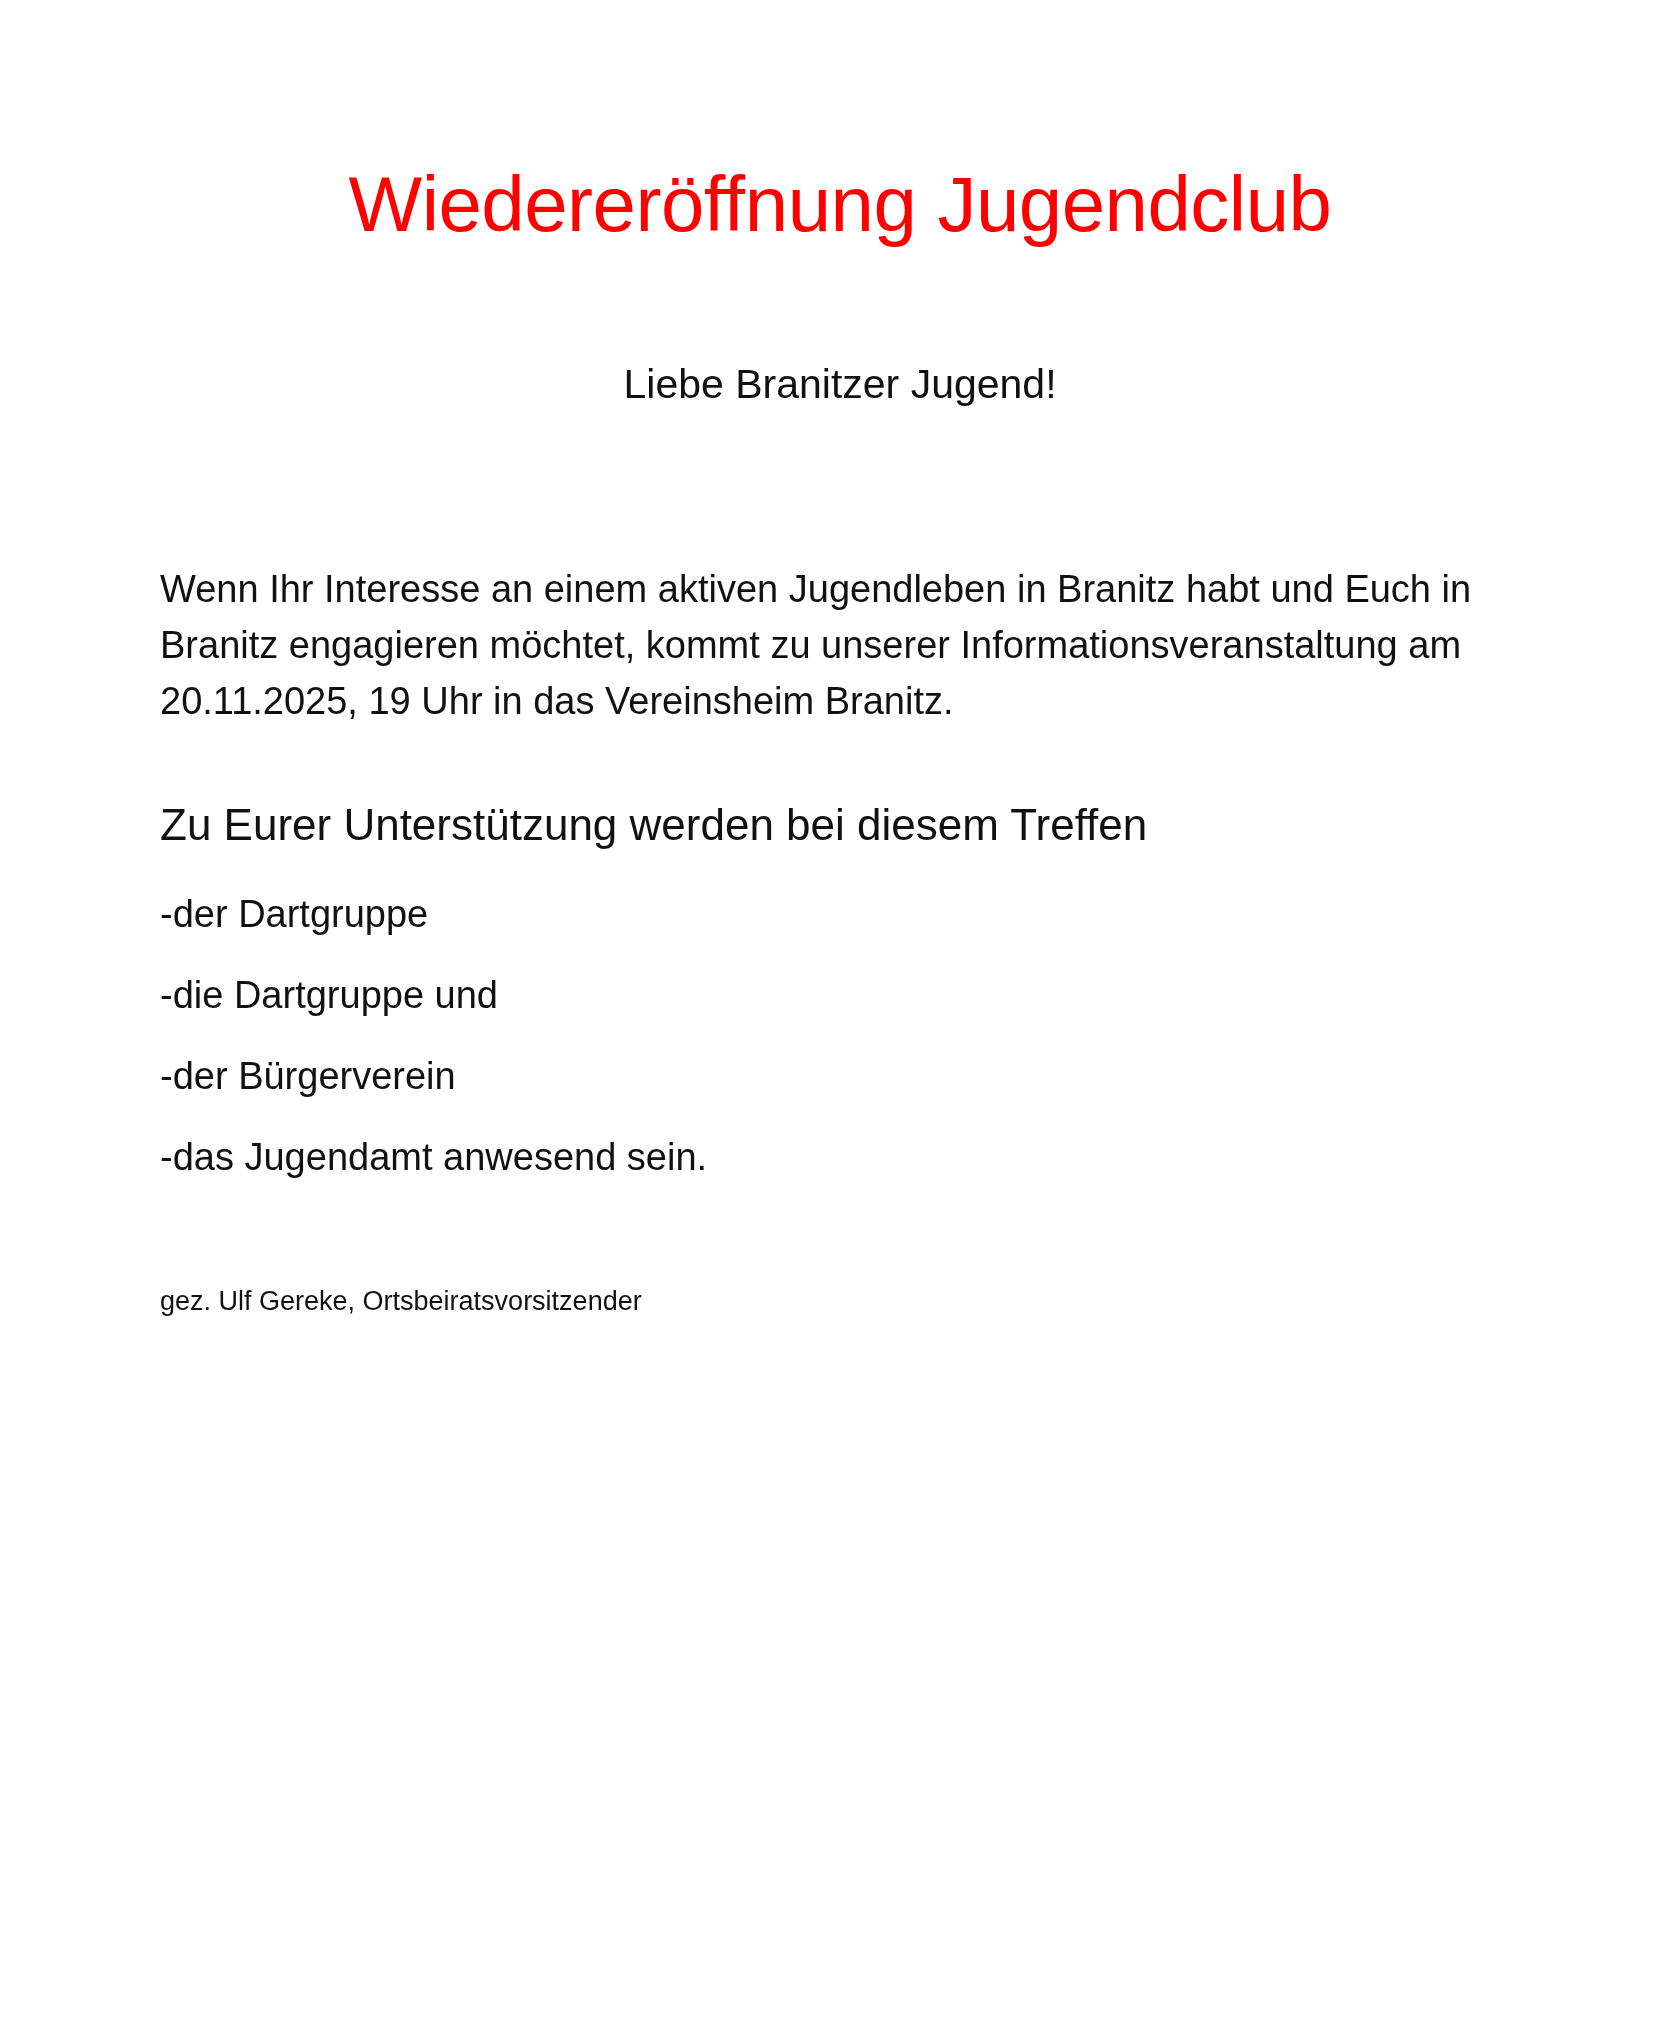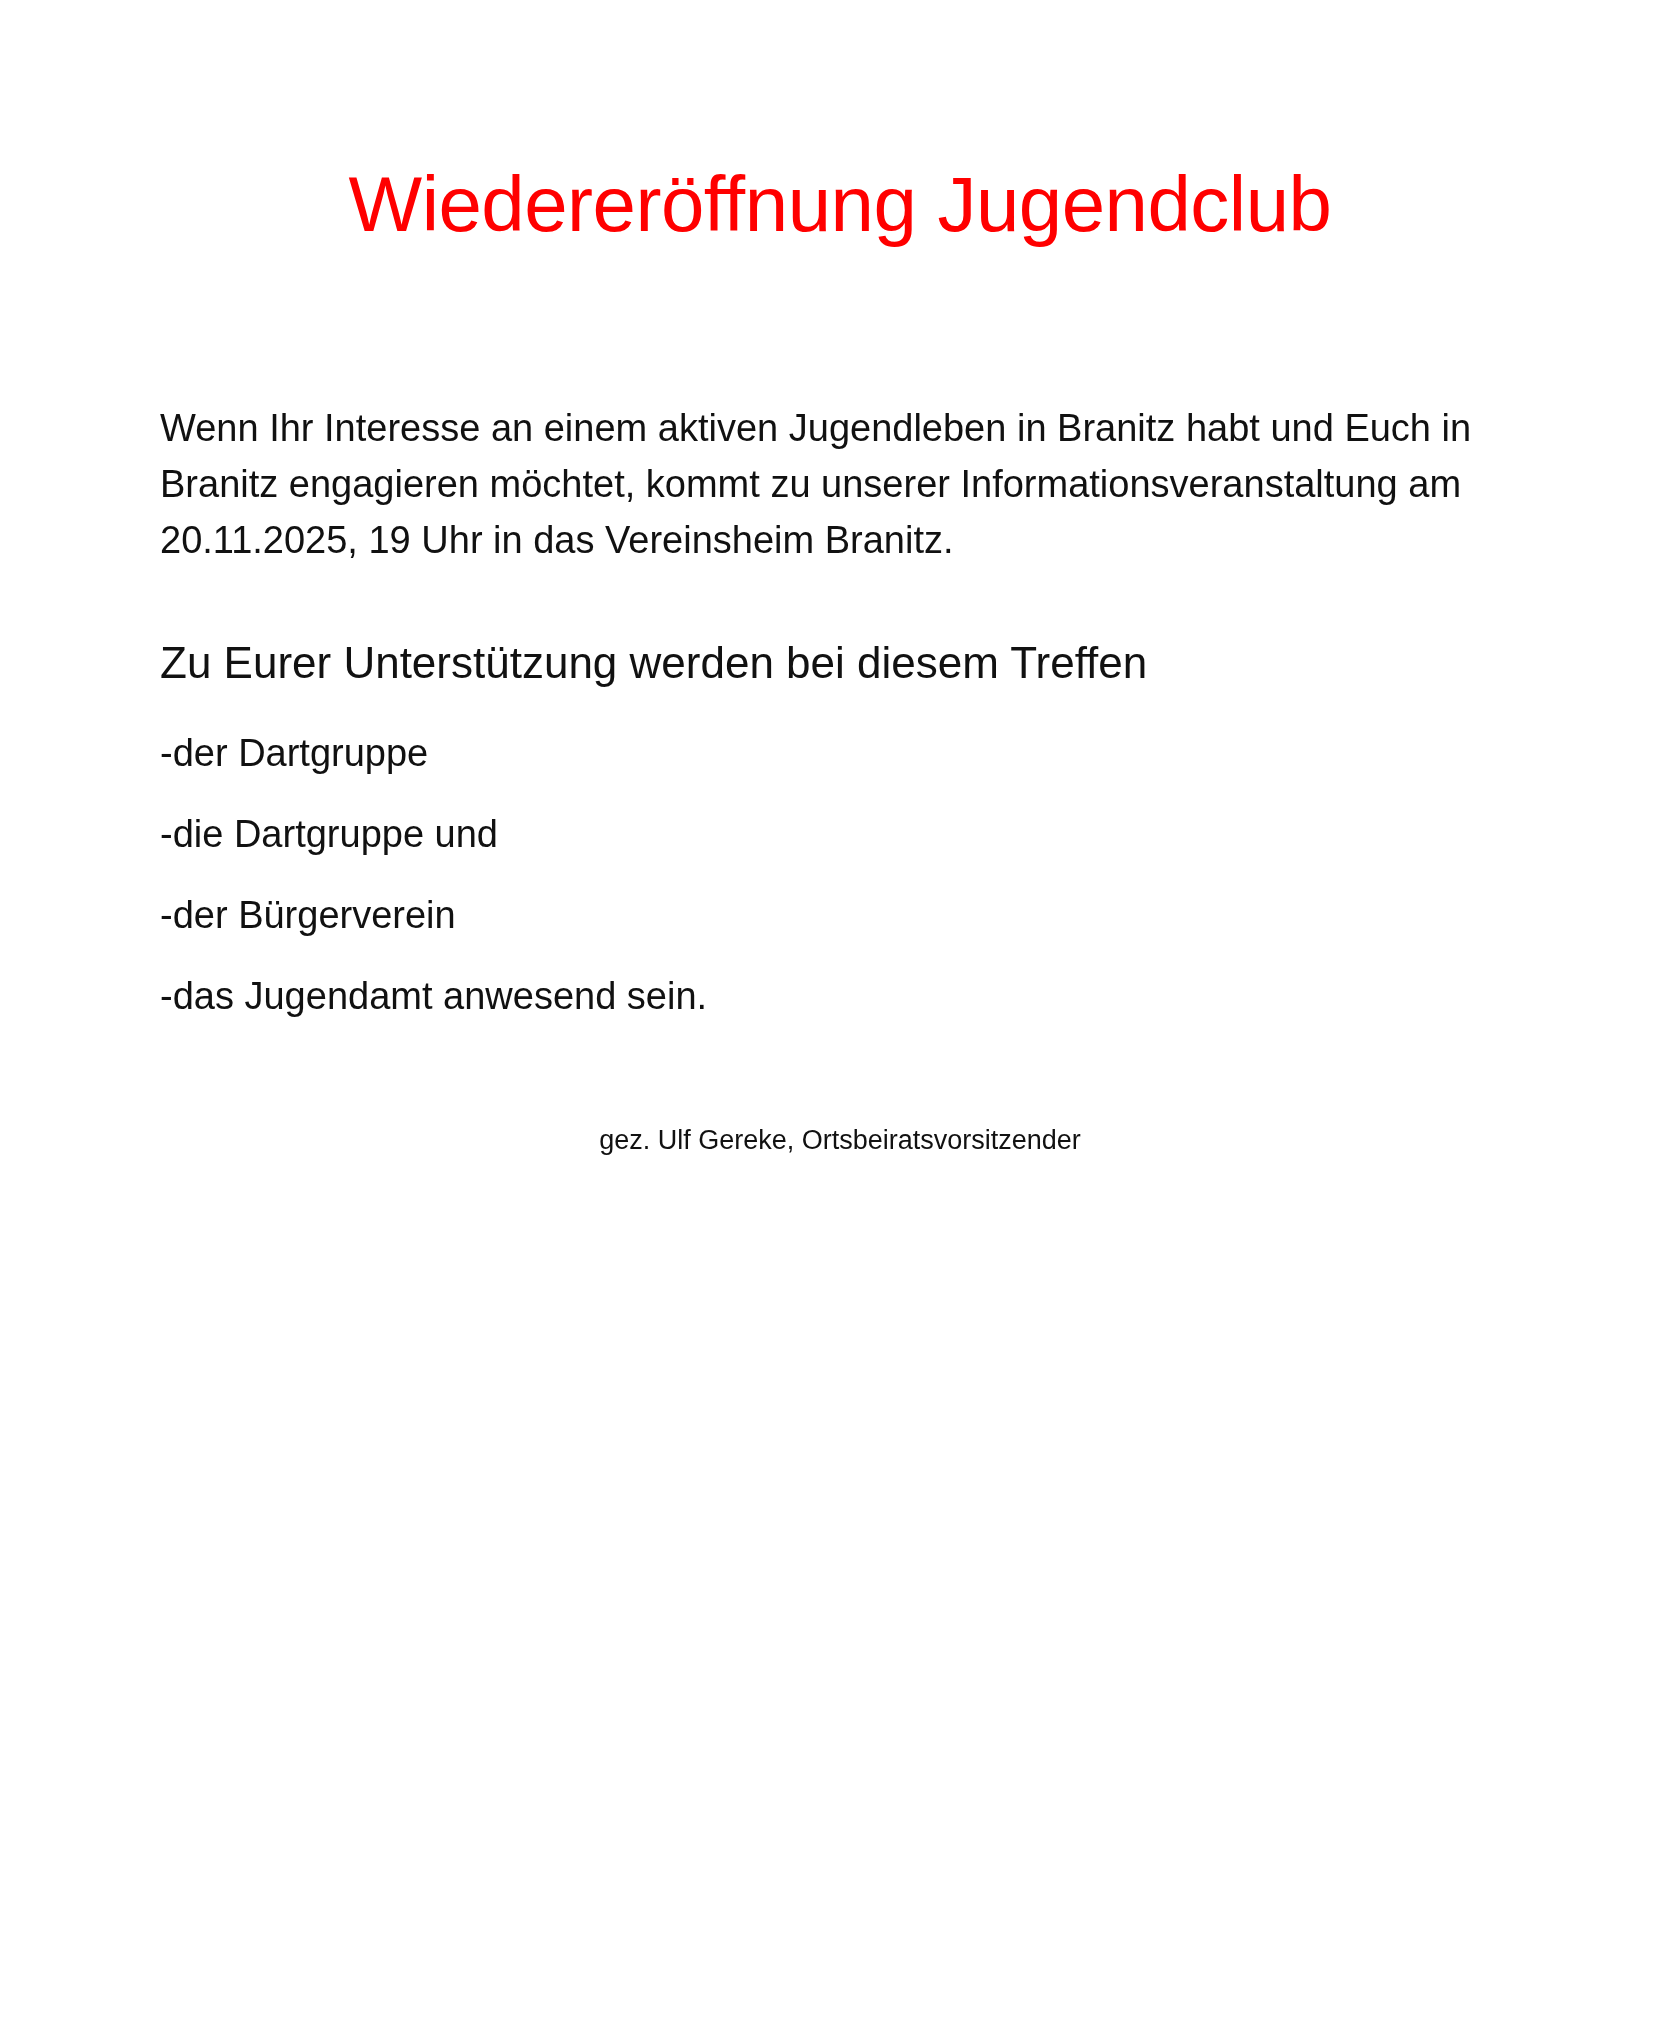--- a/index.html
+++ b/index.html
@@ -67,30 +67,30 @@
     line-height: 1.45;
     margin: 0 0 26px 0;
     color: #111111;
   }
   .signature {
     font-size: 27px;
     line-height: 1.4;
     margin: 0;
     padding-top: 72px;
     color: #111111;
-    text-align: center;
   }
 </style>
 </head>
 <body>
 
 <div class="page">
 
   <h1 class="doc-title">Wiedereröffnung Jugendclub</h1>
 
+  <p class="salutation">Liebe Branitzer Jugend!</p>
 
   <div class="body-block">
 
 
     <p class="para">Wenn Ihr Interesse an einem aktiven Jugendleben in Branitz habt und Euch in Branitz engagieren möchtet, kommt zu unserer Informationsveranstaltung am 20.11.2025, 19 Uhr in das Vereinsheim Branitz.</p>
 
     <p class="list-intro">Zu Eurer Unterstützung werden bei diesem Treffen</p>
 
     <ul class="list">
       <li>-der Dartgruppe</li>

